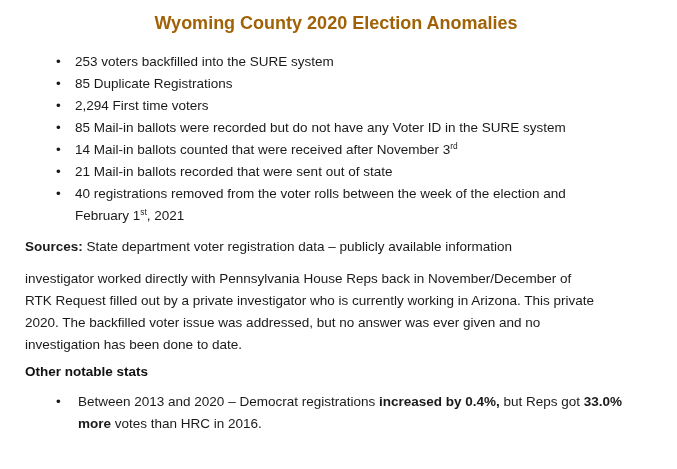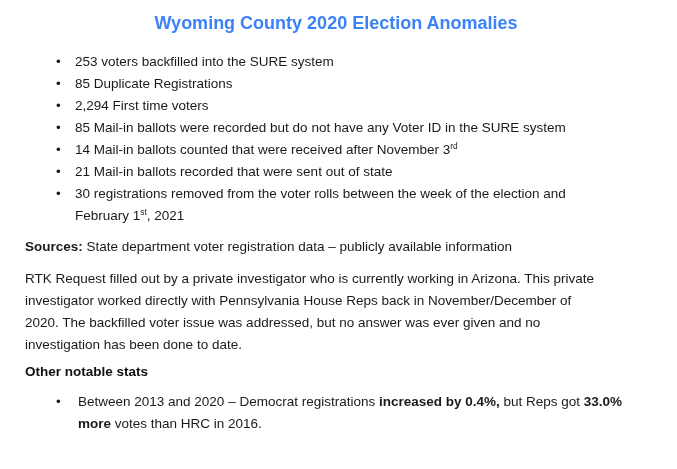--- a/index.html
+++ b/index.html
@@ -14,21 +14,21 @@
     position: relative;
     padding: 12px 30px 0 25px;
     overflow: hidden;
   }
   .title {
     margin: 0;
     font-size: 18px;
     font-weight: bold;
     text-align: center;
     line-height: 22px;
-    color: #3b82f6;
+    color: #a16207;
   }
   ul.bullets {
     list-style: none;
     margin: 0;
     padding: 0;
   }
   ul.bullets.main { margin-top: 17px; }
   ul.bullets li {
     position: relative;
     padding-left: 50px;
@@ -87,32 +87,32 @@
     <li>
       <span>85 Mail-in ballots were recorded but do not have any Voter ID in the SURE system</span>
     </li>
     <li>
       <span>14 Mail-in ballots counted that were received after November 3</span><sup>rd</sup>
     </li>
     <li>
       <span>21 Mail-in ballots recorded that were sent out of state</span>
     </li>
     <li>
-      <span>30 registrations removed from the voter rolls between the week of the election and</span><br>
+      <span>40 registrations removed from the voter rolls between the week of the election and</span><br>
       <span>February 1</span><sup>st</sup><span>, 2021</span>
     </li>
   </ul>
 
   <p class="sources">
     <b>Sources:</b><span> State department voter registration data – publicly available information</span>
   </p>
 
   <div class="paragraph">
+    <div class="pline">investigator worked directly with Pennsylvania House Reps back in November/December of</div>
     <div class="pline">RTK Request filled out by a private investigator who is currently working in Arizona. This private</div>
-    <div class="pline">investigator worked directly with Pennsylvania House Reps back in November/December of</div>
     <div class="pline">2020. The backfilled voter issue was addressed, but no answer was ever given and no</div>
     <div class="pline">investigation has been done to date.</div>
   </div>
 
   <p class="subheading">Other notable stats</p>
 
   <ul class="bullets stats">
     <li>
       <span>Between 2013 and 2020 – Democrat registrations </span><b>increased by 0.4%,</b><span> but Reps got </span><b>33.0%</b><br>
       <b>more</b><span> votes than HRC in 2016.</span>

